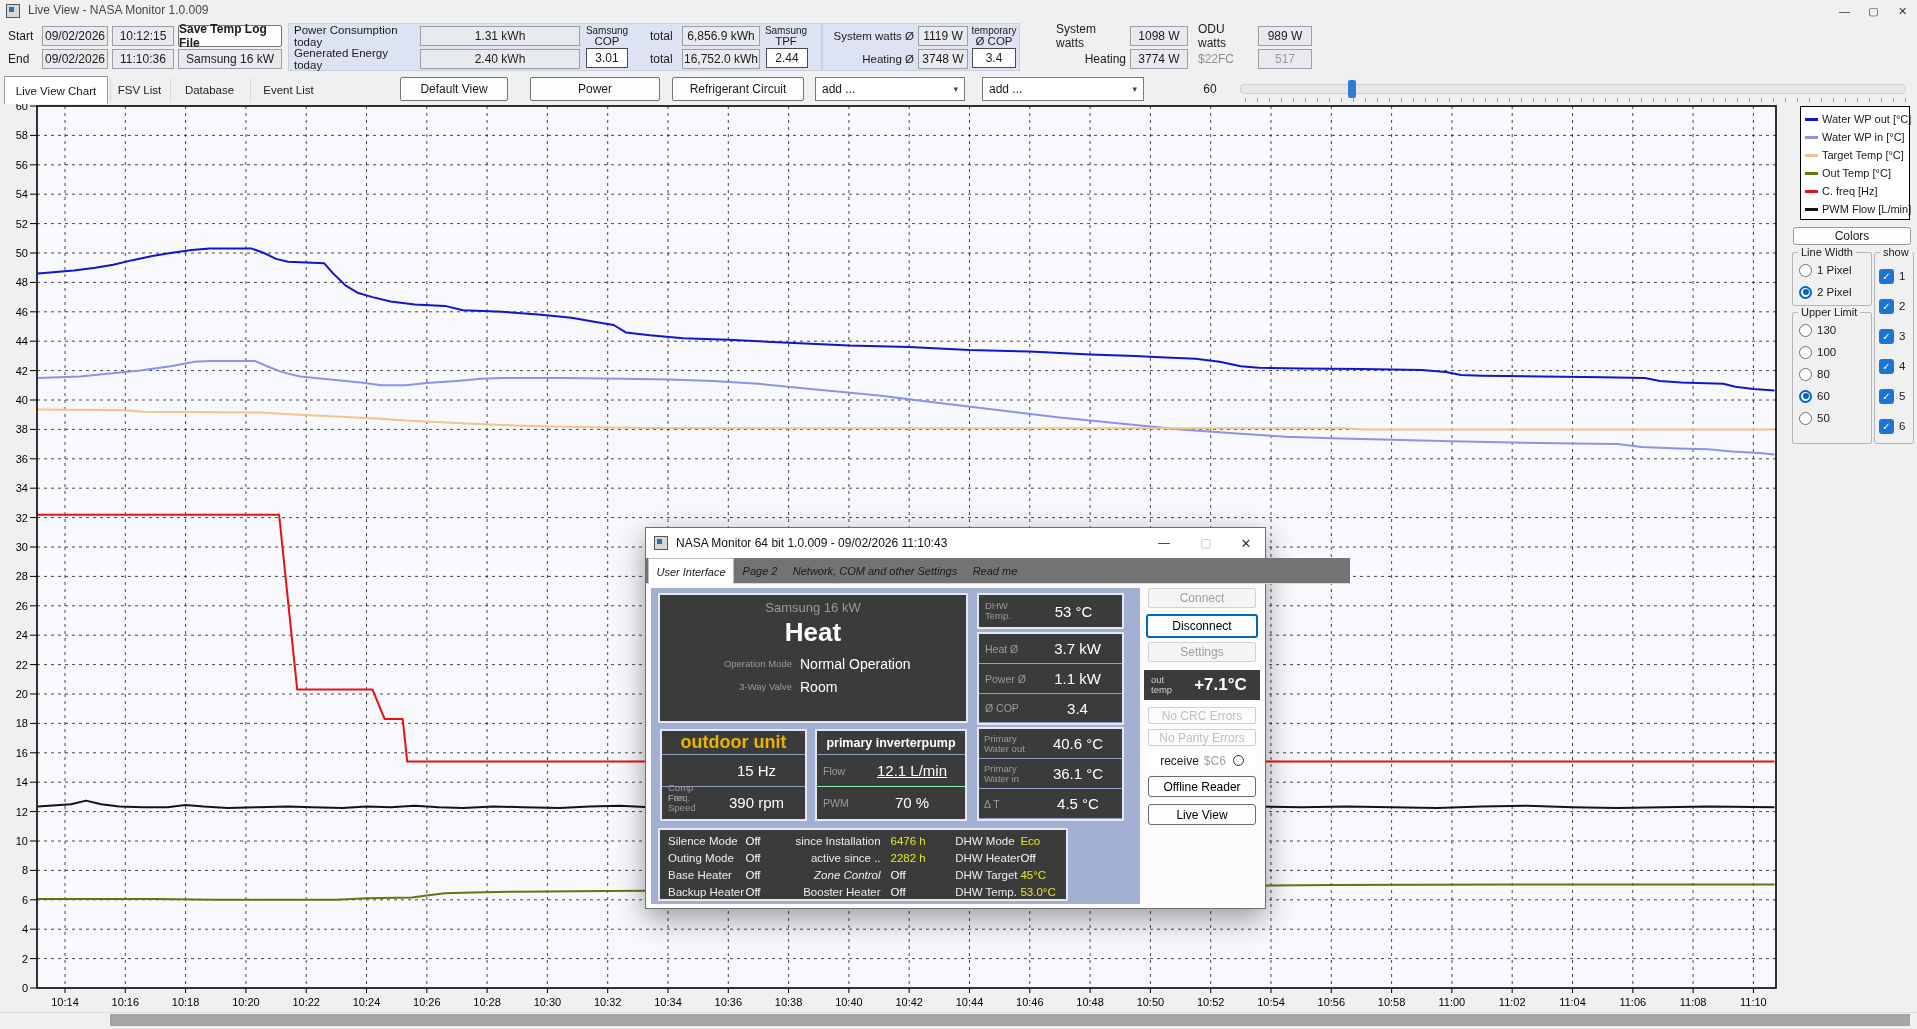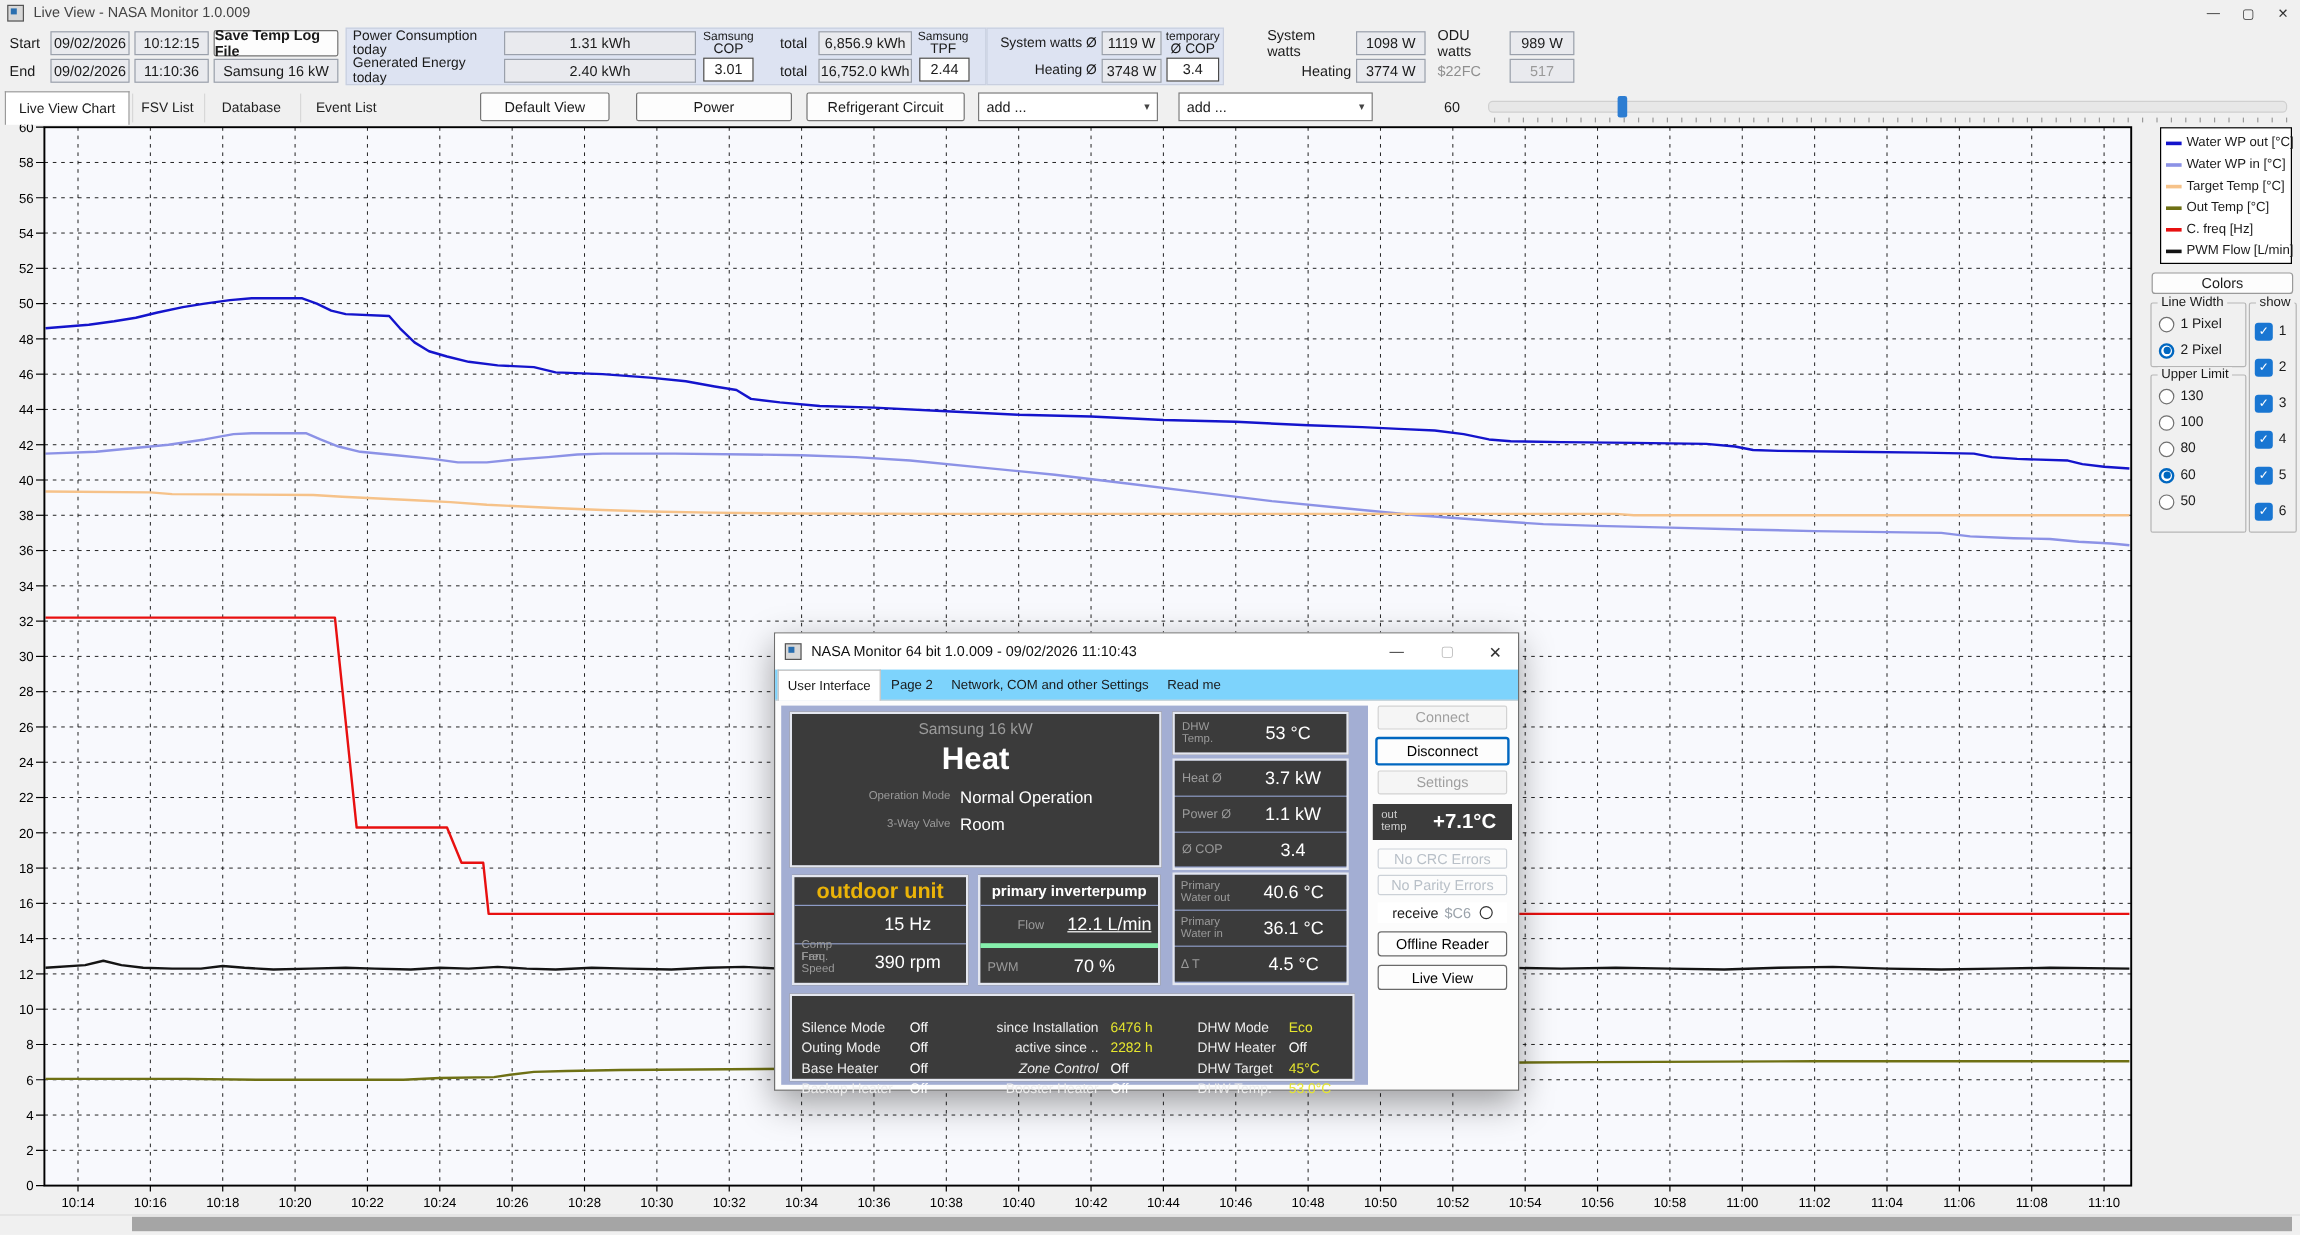--- a/index.html
+++ b/index.html
@@ -49,21 +49,21 @@
   .checkbox{width:15px;height:15px;border-radius:3px;background:#1976d2;color:#fff;font-size:10px;display:flex;align-items:center;justify-content:center;margin-right:5px;flex:0 0 15px;}
   
   .hscroll{left:0;top:1012px;width:1917px;height:17px;background:#f0f0f0;border-top:1px solid #dcdcdc;box-sizing:border-box;}
   .hthumb{left:110px;top:1014px;width:1800px;height:12px;background:#a5a5a5;}
   
   .dialog{left:645px;top:527px;width:621px;height:382px;background:#fcfcfc;border:1px solid #6f6f6f;
           box-shadow:0 10px 28px rgba(0,0,0,.38);box-sizing:border-box;}
   .d-title{left:0;top:0;width:619px;height:30px;background:#fff;}
   .d-title-text{left:30px;top:8px;font-size:12px;color:#111;white-space:nowrap;}
   .d-win{top:0;width:40px;height:30px;display:flex;align-items:center;justify-content:center;font-size:12px;color:#333;}
-  .d-tabs{left:0;top:30px;width:619px;height:26px;background:#7dd3fc;border-bottom:1px solid #d5d5d5;box-sizing:border-box;}
+  .d-tabs{left:0;top:30px;width:704px;height:26px;background:#737373;border-bottom:1px solid #d5d5d5;box-sizing:border-box;font-style:italic;}
   .d-tab{display:flex;align-items:center;justify-content:center;font-size:11px;box-sizing:border-box;height:26px;}
   .d-tab.active{background:#fff;border:1px solid #bdbdbd;border-bottom:none;}
   .peri{background:#a3aed3;}
   .panel{background:#3b3b3b;border:2px solid #e4e7f0;box-sizing:border-box;}
   .dim{color:#9b9b9b;}
   .pv{color:#fff;}
   .prow{display:flex;align-items:center;}
   .plab{font-size:9.5px;line-height:10px;color:#9b9b9b;}
   .pval{font-size:15px;color:#fff;}
   .dbtn{box-sizing:border-box;display:flex;align-items:center;justify-content:center;font-size:12px;border-radius:2px;}
@@ -601,31 +601,31 @@
       <span style="margin-left:6px;width:40px;">
         <span class="plab" style="display:block;">Fan</span>
         <span class="plab" style="display:block;">Speed</span>
       </span>
       <span class="pval" style="flex:1;text-align:center;">390 rpm</span>
     </div>
   </div>
 
   <div class="abs panel" style="left:169px;top:201px;width:152px;height:92px;">
     <div style="height:23px;display:flex;align-items:center;justify-content:center;font-size:12.5px;font-weight:bold;color:#fff;border-bottom:1px solid #8e9cc6;">primary inverterpump</div>
-    <div class="prow" style="height:31px;border-bottom:4px solid #86efac;padding-left:25px;">
+    <div class="prow" style="height:31px;border-bottom:1px solid #86efac;">
       <span class="plab" style="font-size:10.5px;margin-left:6px;width:36px;">Flow</span>
       <span class="pval" style="flex:1;text-align:center;text-decoration:underline;">12.1 L/min</span>
     </div>
     <div class="prow" style="height:31px;">
       <span class="plab" style="font-size:10.5px;margin-left:6px;width:36px;">PWM</span>
       <span class="pval" style="flex:1;text-align:center;">70 %</span>
     </div>
   </div>
 
-  <div class="abs panel" id="status-panel" style="left:12px;top:300px;width:471px;height:73px;padding-top:18px;">
+  <div class="abs panel" id="status-panel" style="left:12px;top:300px;width:410px;height:73px;padding-top:2px;">
       <div class="statrow">
         <span style="width: 102px; text-align: left; margin-left: 8px;">Silence Mode</span>
         <span class="v" style="width: 60px; text-align: left;">Off</span>
         <span style="width: 118px; text-align: right;">since Installation</span>
         <span class="y" style="width: 64px; text-align: left; margin-left: 10px;">6476 h</span>
         <span style="width: 86px; text-align: left; margin-left: 16px;">DHW Mode</span>
         <span class="y" style="width: 60px; text-align: left;">Eco</span>
       </div>
       <div class="statrow">
         <span style="width: 102px; text-align: left; margin-left: 8px;">Outing Mode</span>

